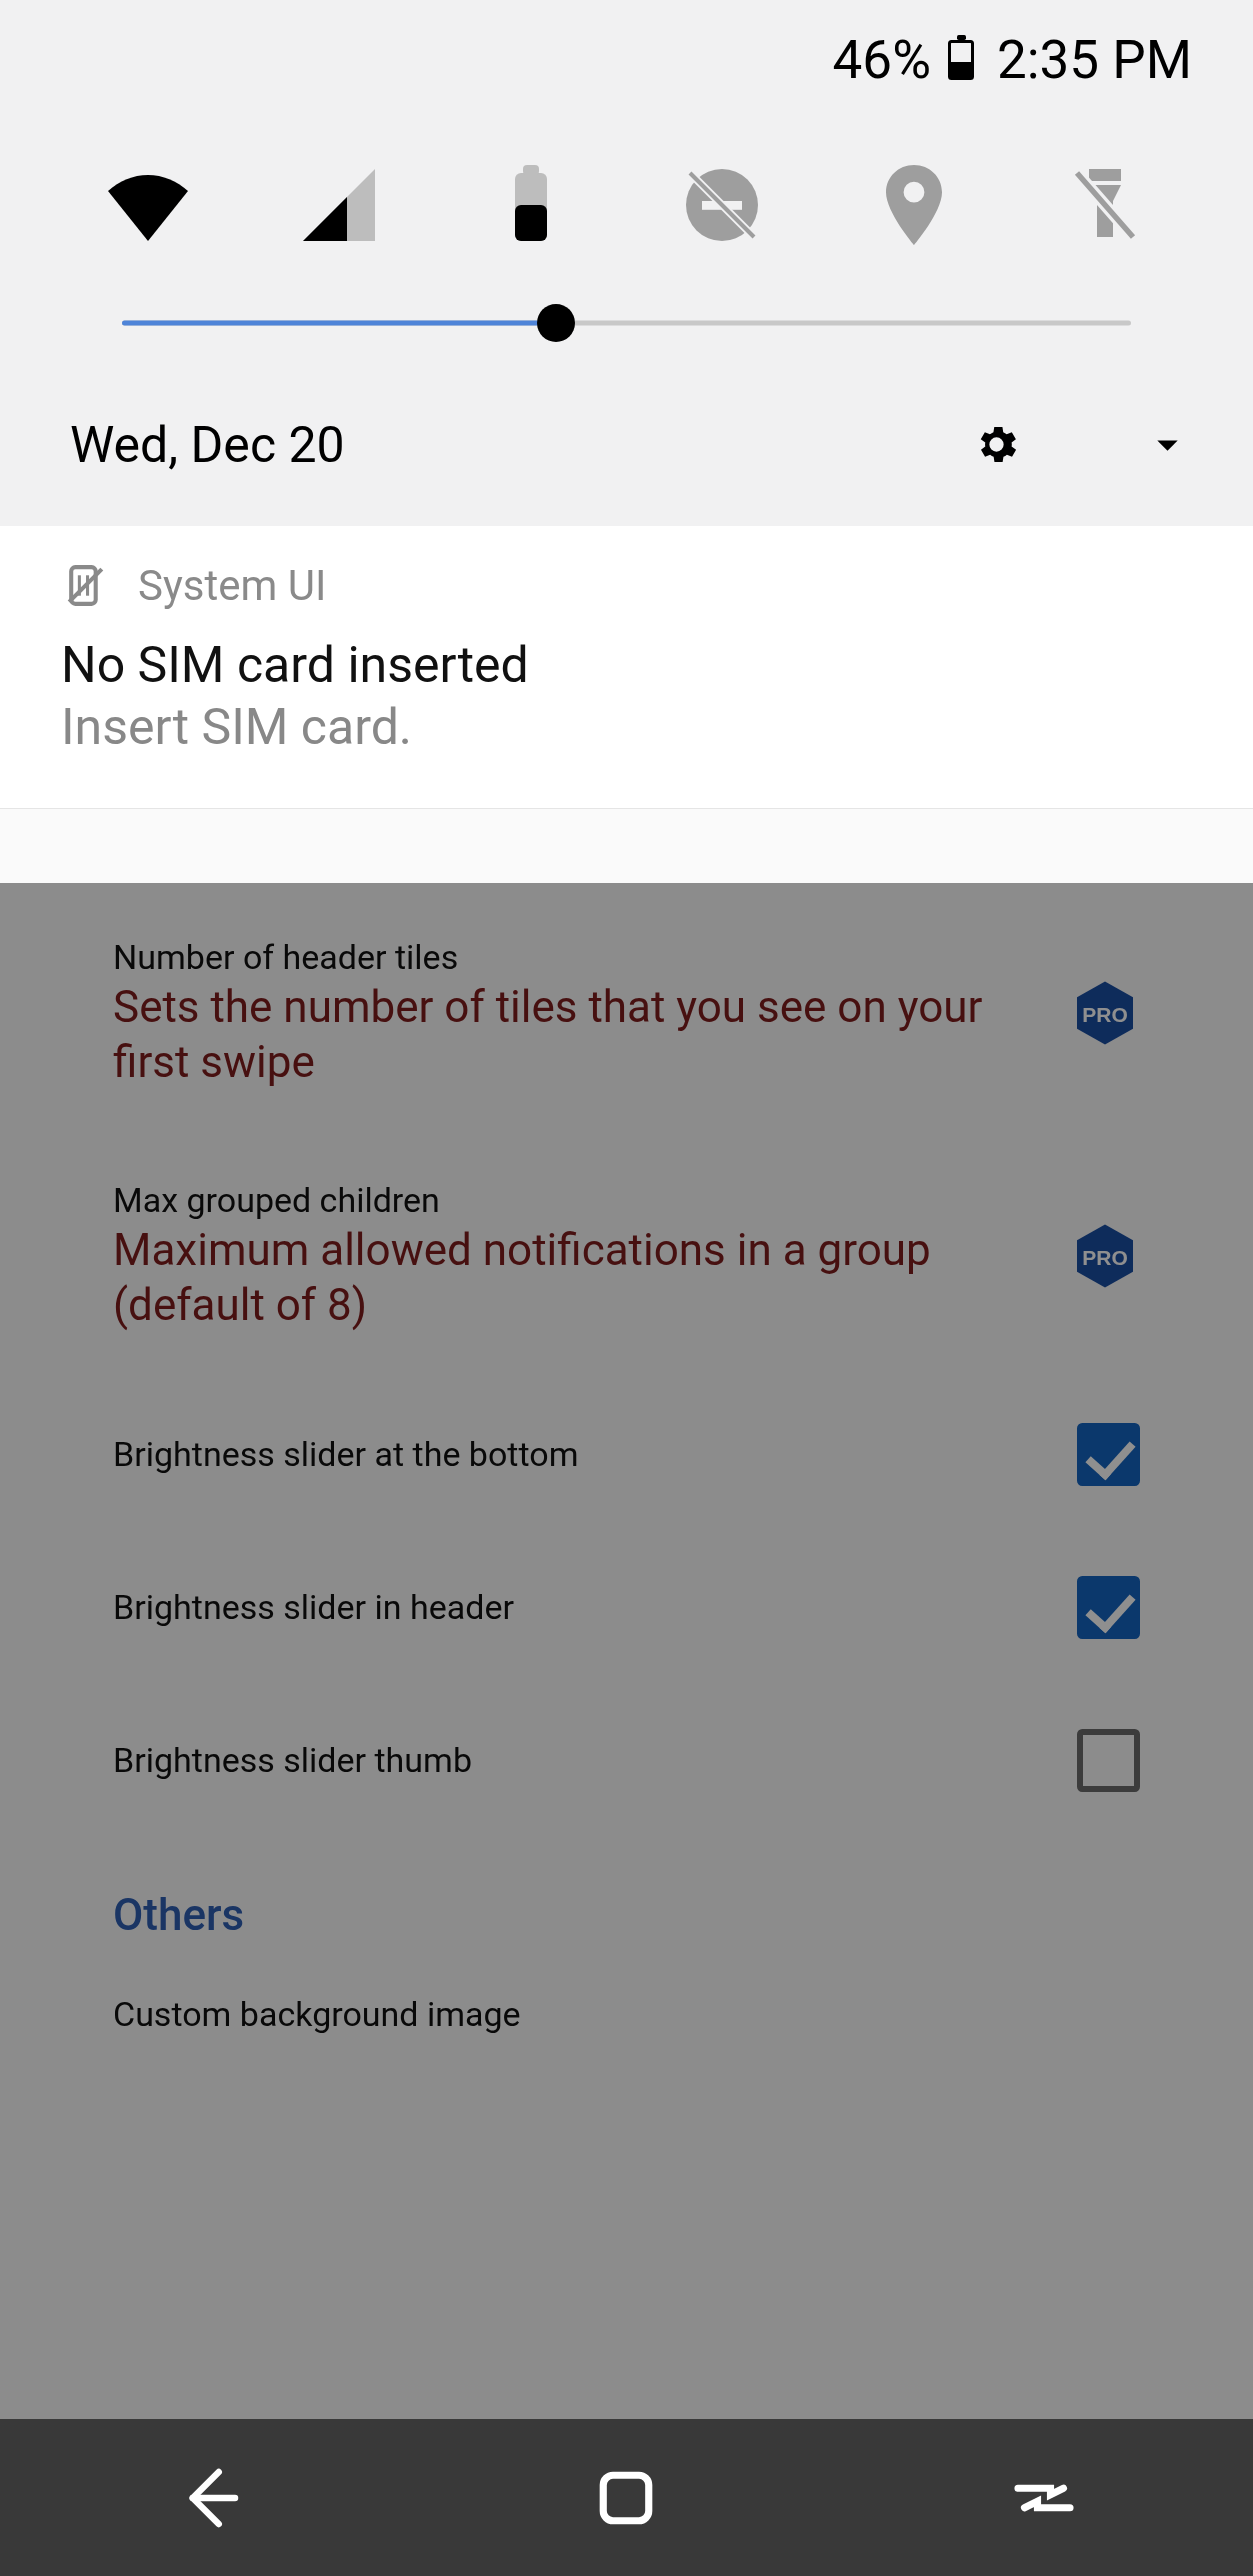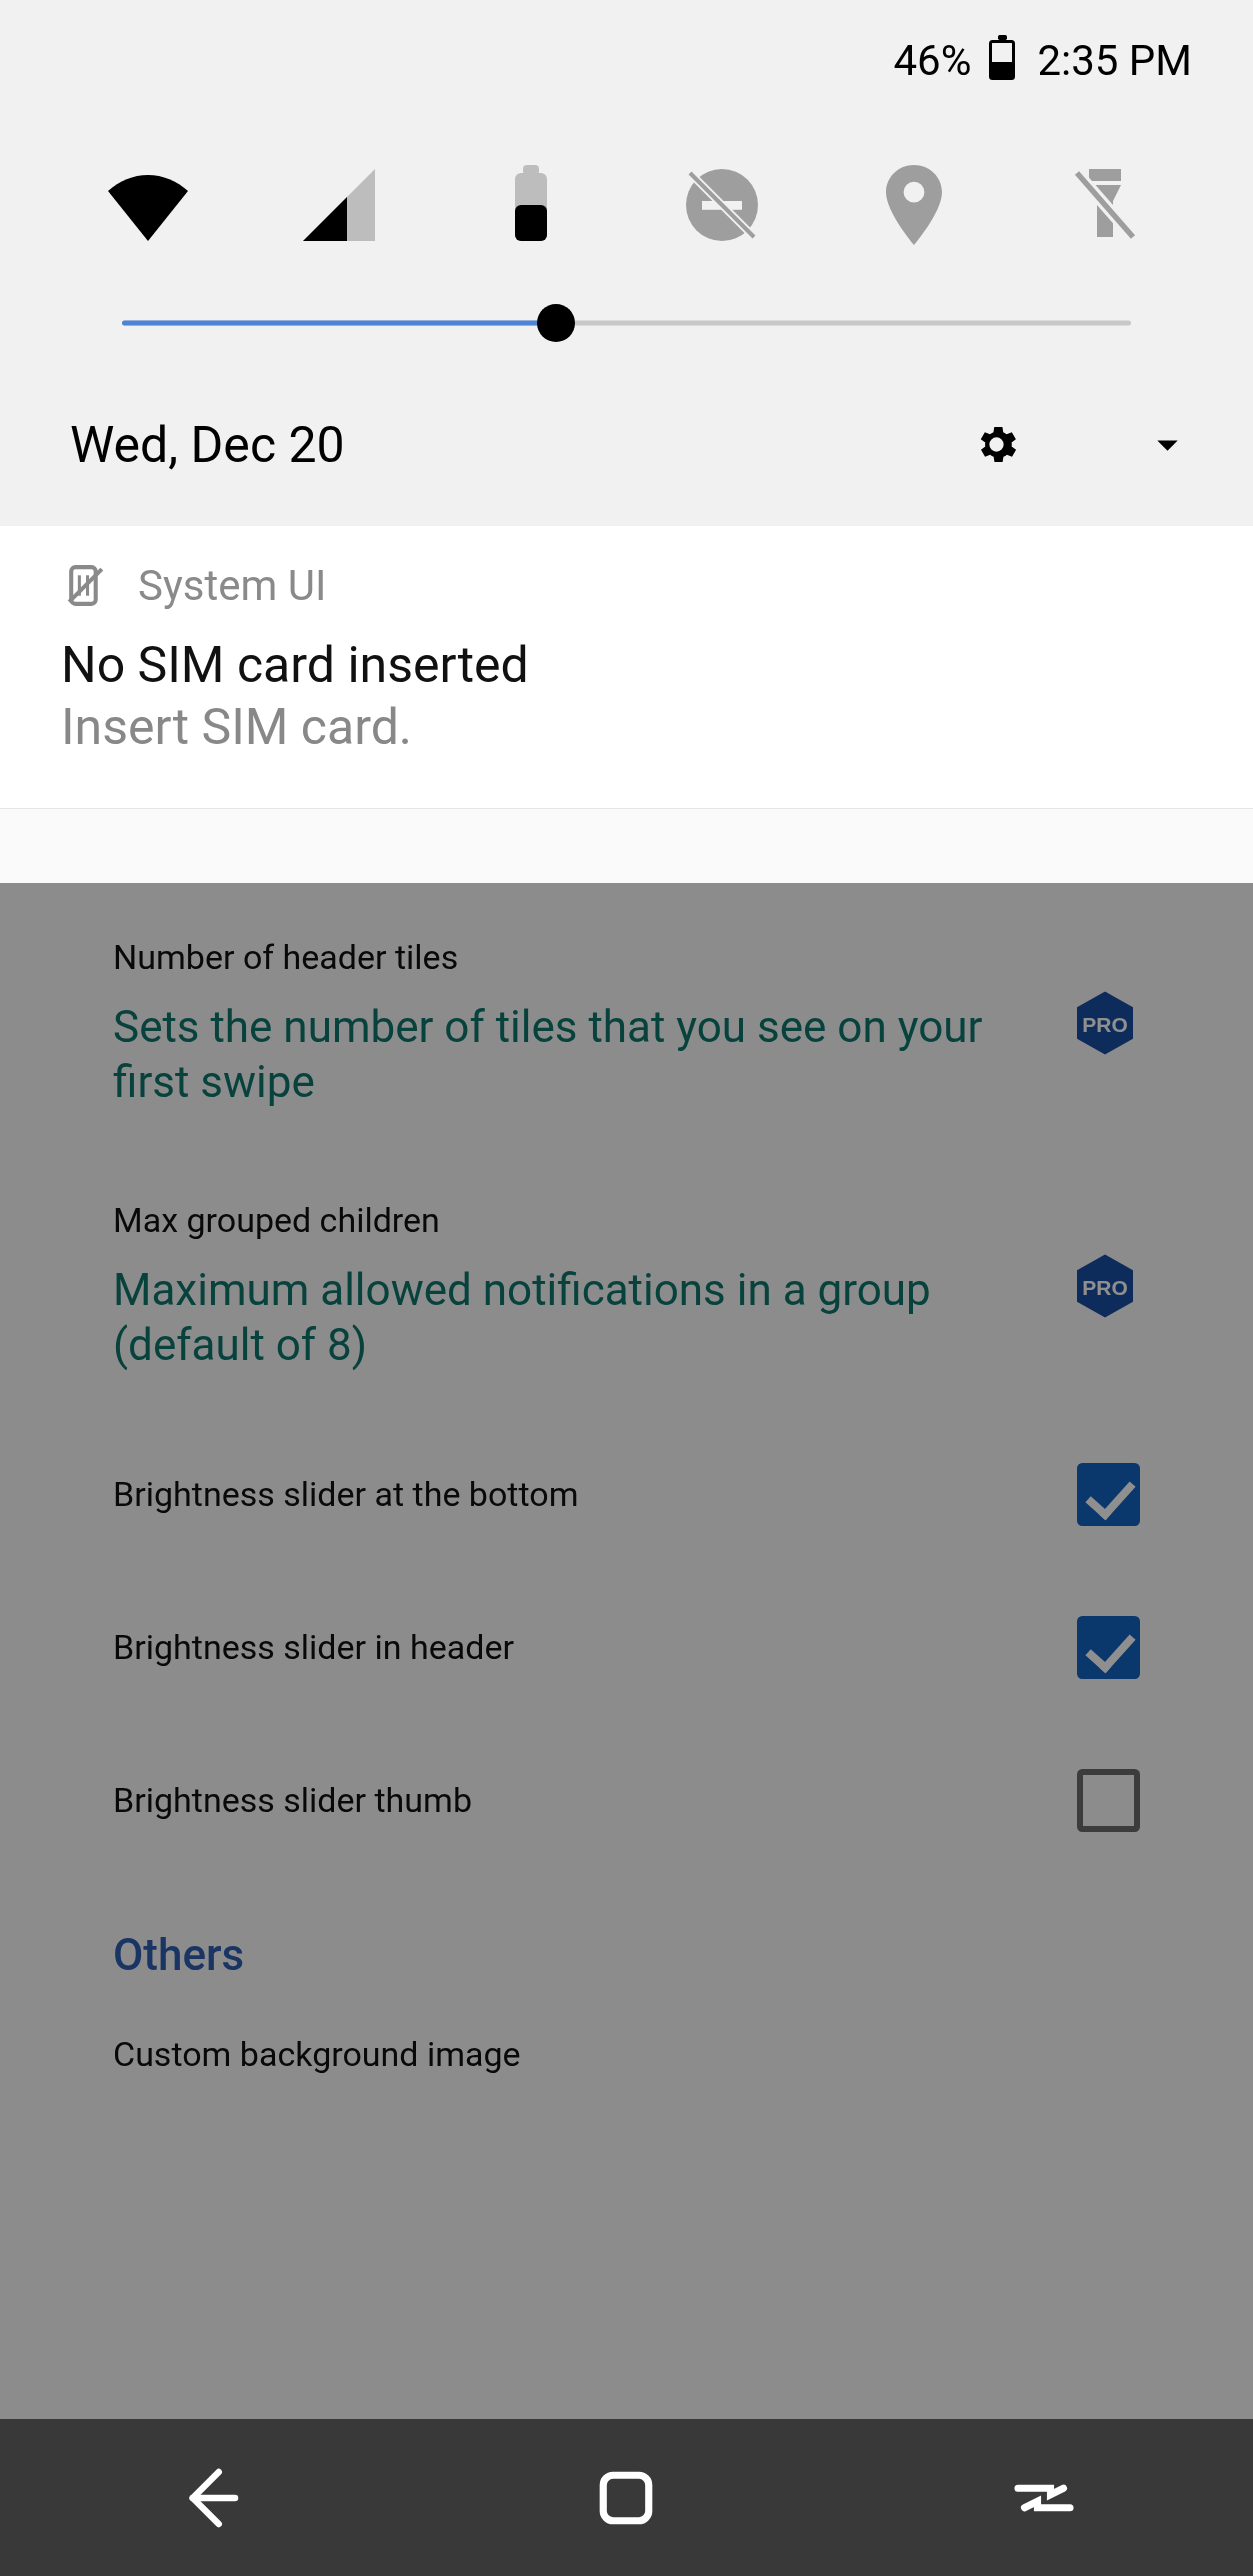--- a/index.html
+++ b/index.html
@@ -1,21 +1,21 @@
 <!DOCTYPE html>
 <html style="font-size:14px"><head>
 <meta charset="utf-8">
 <style>
   * { margin: 0; padding: 0; box-sizing: border-box; }
   html, body { width: 1253px; height: 2576px; font-family: Roboto, "Helvetica Neue", Arial, sans-serif; background: #fafafa; overflow: hidden; -webkit-font-smoothing: antialiased; }
   .screen { width: 1253px; height: 2576px; position: relative; background: #fafafa; }
 
   
   .qs-panel { position: absolute; top: 0; left: 0; right: 0; background: #f1f1f2; box-shadow: 0 3.5px 8.7px rgba(0,0,0,.15); }
-  .status-bar { display: flex; justify-content: flex-end; align-items: center; padding: 24.4px 61px 0 61px; height: 96px; font-size: 42px; font-weight: 400; color: #000; text-align: right; }
+  .status-bar { display: flex; justify-content: flex-end; align-items: center; padding: 24.4px 61px 0 61px; height: 96px; font-size: 53px; font-weight: 400; color: #000; text-align: right; }
   .status-bar .batt-icon { width: 26px; height: 40px; border: 3.5px solid #000; border-radius: 3.5px; margin: 0 17.4px 0 12.2px; position: relative; display: inline-block; }
   .status-bar .batt-icon::before { content: ""; position: absolute; top: -8.7px; left: 6.1px; width: 8.7px; height: 5.2px; background: #000; border-radius: 1.7px; }
   .status-bar .batt-icon::after { content: ""; position: absolute; bottom: 0; left: 0; right: 0; height: 46%; background: #000; }
   .status-bar .pct { margin-right: 5.2px; }
   .status-bar .time { margin-left: 5.2px; }
 
   .qs-tiles { display: flex; justify-content: space-around; align-items: center; padding: 61px 52px 44px 52px; }
   .tile { width: 96px; height: 96px; display: flex; align-items: center; justify-content: center; color: #9e9e9e; }
   .tile.active { color: #000; }
   .tile svg { width: 100%; height: 100%; }
@@ -35,21 +35,21 @@
   .notif { background: #fff; padding: 35px 61px 52px 61px; border-bottom: 0.9px solid #e5e5e5; }
   .notif-head { display: flex; align-items: center; gap: 28px; color: #8a8a8a; font-size: 42px; }
   .notif-head .app-icon { width: 49px; height: 49px; }
   .notif-title { font-size: 50px; color: #111; margin-top: 26px; }
   .notif-sub { font-size: 50px; color: #888; margin-top: 4px; }
   .settings-list { position: absolute; left: 0; right: 0; top: 883px; bottom: 0; padding: 8.7px 0 0 0; background:#fafafa; }
   .overlay { position: absolute; left:0; right:0; top:883px; bottom:0; background: rgba(0,0,0,.44); pointer-events:none; }
   .row { display: flex; align-items: center; padding: 45px 113px 45px 113px; }
   .row .txt { flex: 1; }
   .row .title { font-size: 34px; color: #111; }
-  .row .sub { font-size: 44px; color: #0f766e; margin-top: 23px; line-height: 1.25; }
+  .row .sub { font-size: 44px; color: #7f1d1d; margin-top: 3px; line-height: 1.25; }
   .row .trailing { margin-left: 35px; display:flex; align-items:center; }
   .pro-badge { width: 70px; height: 70px; }
   .checkbox { width: 63px; height: 63px; border: 6.1px solid #6b6b6b; border-radius: 5.2px; position: relative; }
   .checkbox.checked { background: #1565c0; border-color: #1565c0; }
   .checkbox.checked::after { content: ""; position: absolute; left: 14px; top: 3.5px; width: 19px; height: 37px; border: solid #fff; border-width: 0 8.7px 8.7px 0; transform: rotate(42deg); }
   .section-header { font-size: 44px; font-weight: 500; color: #2f5fb3; padding: 52px 113px 8.7px 113px; }
 
   
   .navbar { position: absolute; left: 0; right: 0; bottom: 0; height: 157px; background: #393939; display: flex; align-items: center; justify-content: space-around; }
   .navbar .nav-btn { width: 78px; height: 78px; color: #fff; display:flex; align-items:center; justify-content:center; }

